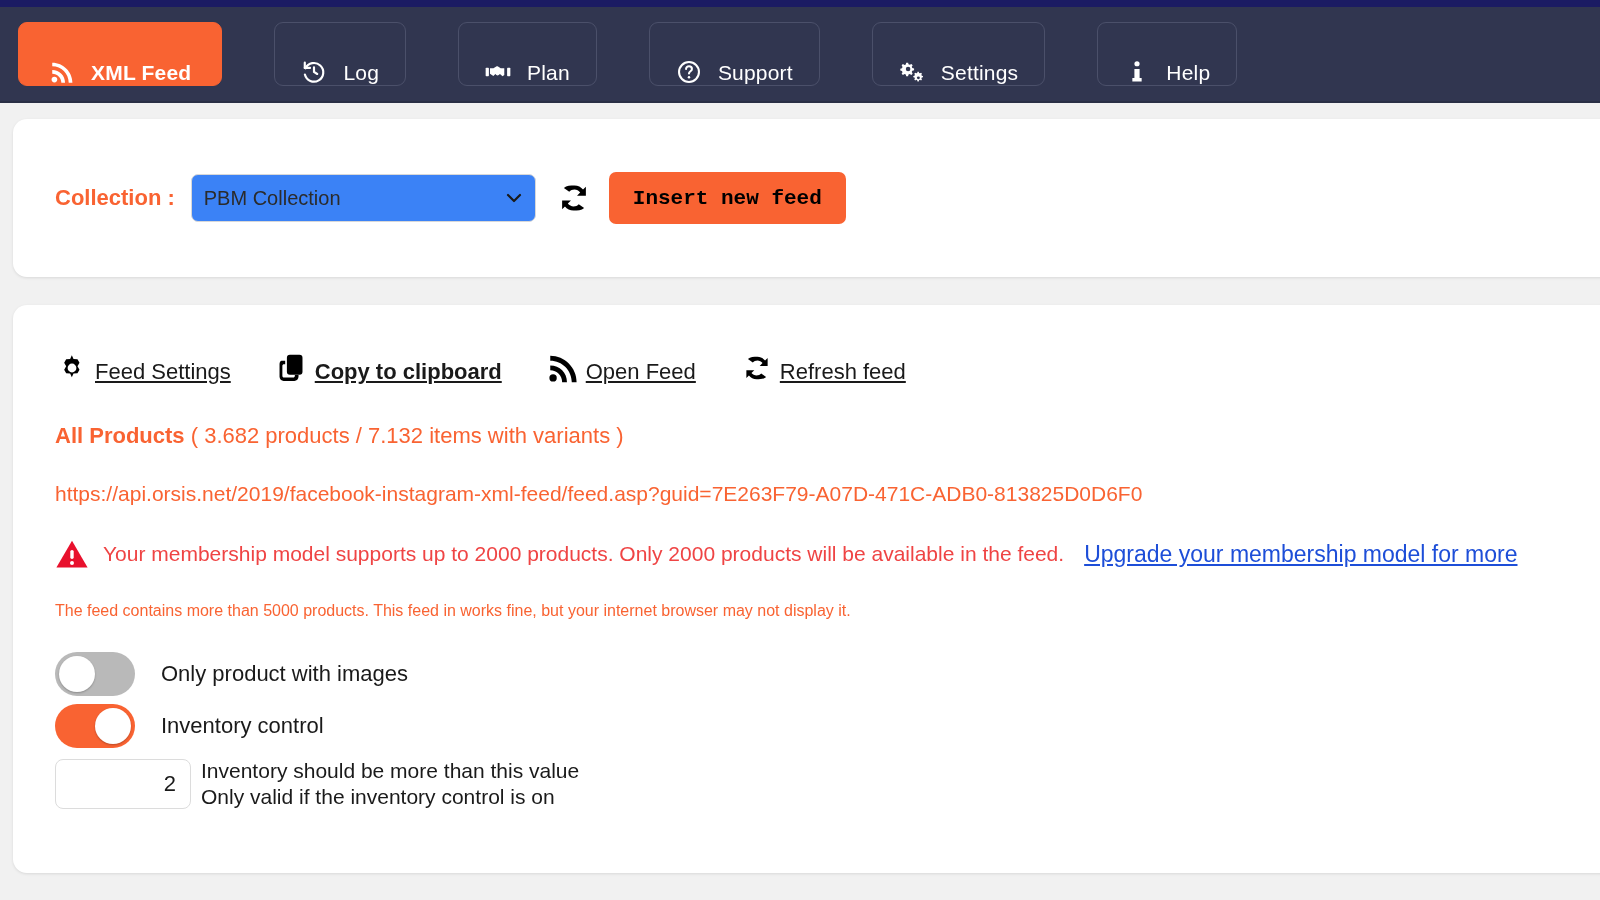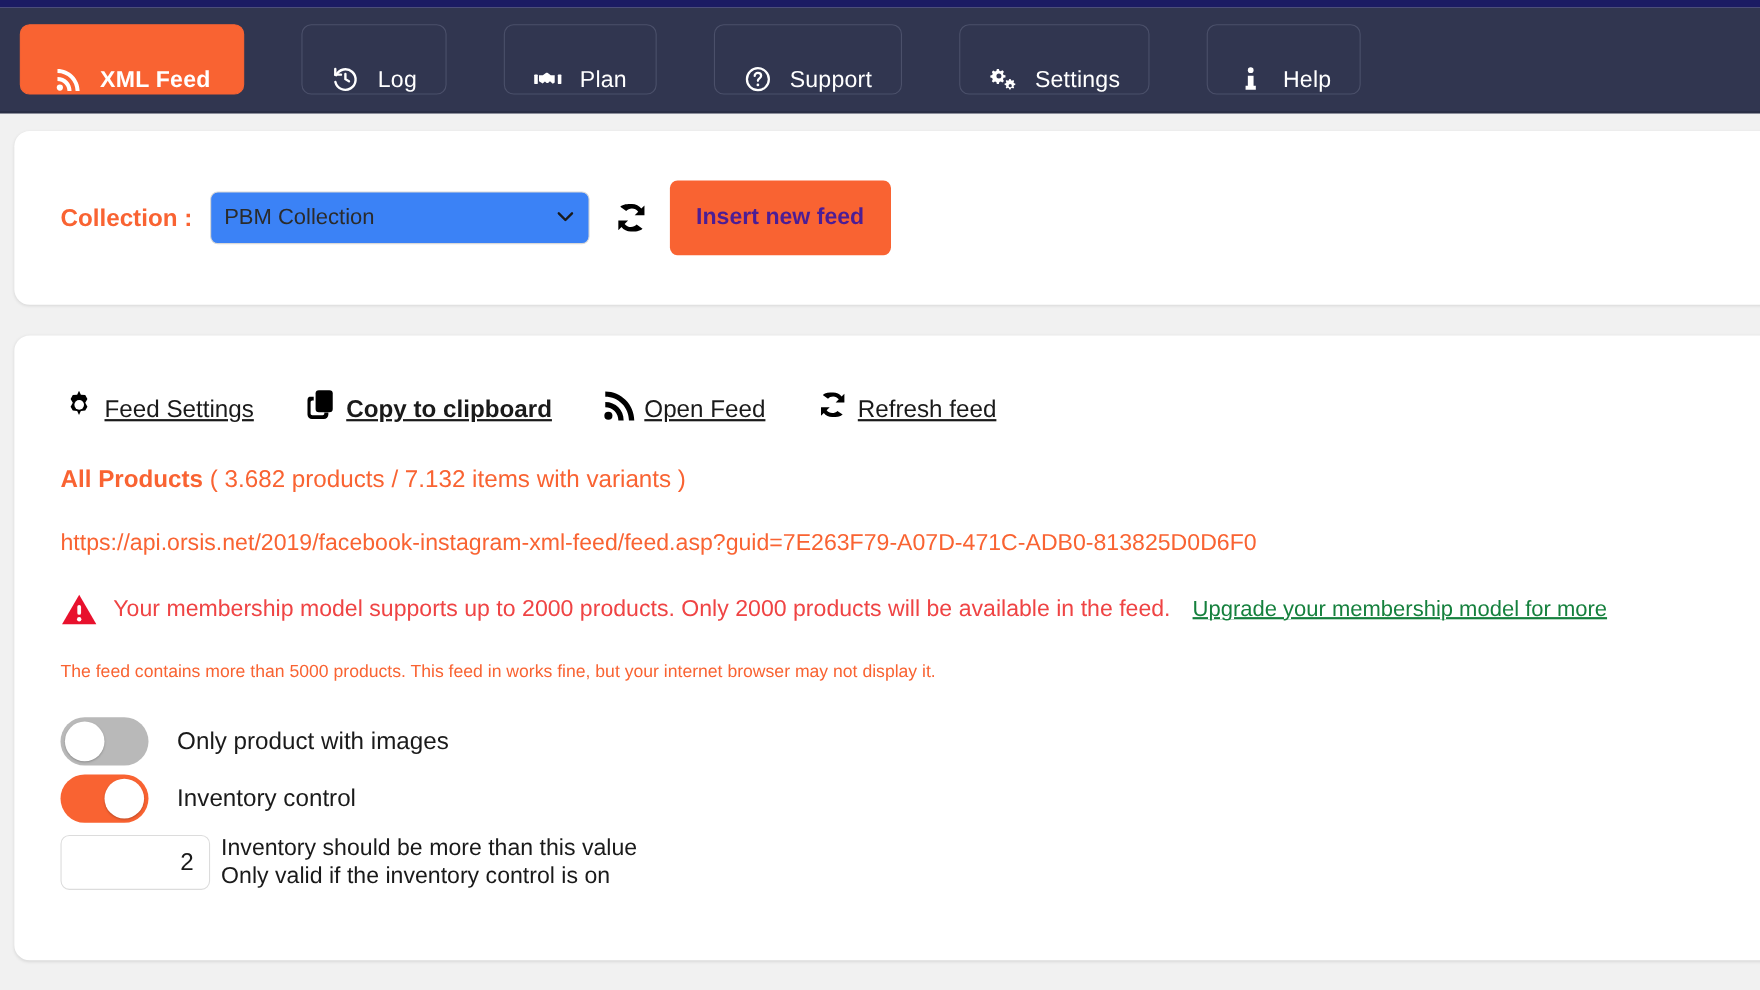--- a/index.html
+++ b/index.html
@@ -108,29 +108,29 @@
     font-size: 15px;
     color: #222;
   }
   #refresh-collection-icon {
     margin: 0 16px 0 19px;
     cursor: pointer;
     display: inline-flex;
   }
   #insert-feed-button {
     background: #f96332;
-    color: #4c1d95;
+    color: #000000;
     font-size: 21px;
     font-weight: bold;
     border: none;
     border-radius: 7px;
-    height: 68px;
+    height: 52px;
     padding: 0 24px;
     cursor: pointer;
-    font-family: Liberation Sans, sans-serif;
+    font-family: Liberation Mono, monospace;
     white-space: nowrap;
   }
 
   
   #actions-row {
     display: flex;
     align-items: center;
     gap: 44px;
     margin-bottom: 38px;
   }
@@ -168,22 +168,22 @@
     align-items: center;
     gap: 14px;
     margin-bottom: 32px;
     white-space: nowrap;
   }
   #membership-warning .warn-text {
     font-size: 21px;
     color: #ef4444;
   }
   #upgrade-link {
-    font-size: 20px;
-    color: #15803d;
+    font-size: 23px;
+    color: #1d4ed8;
     text-decoration: underline;
     cursor: pointer;
     margin-left: 6px;
   }
 
   #feed-note {
     font-size: 16px;
     color: #f96332;
     margin-bottom: 32px;
     white-space: nowrap;

